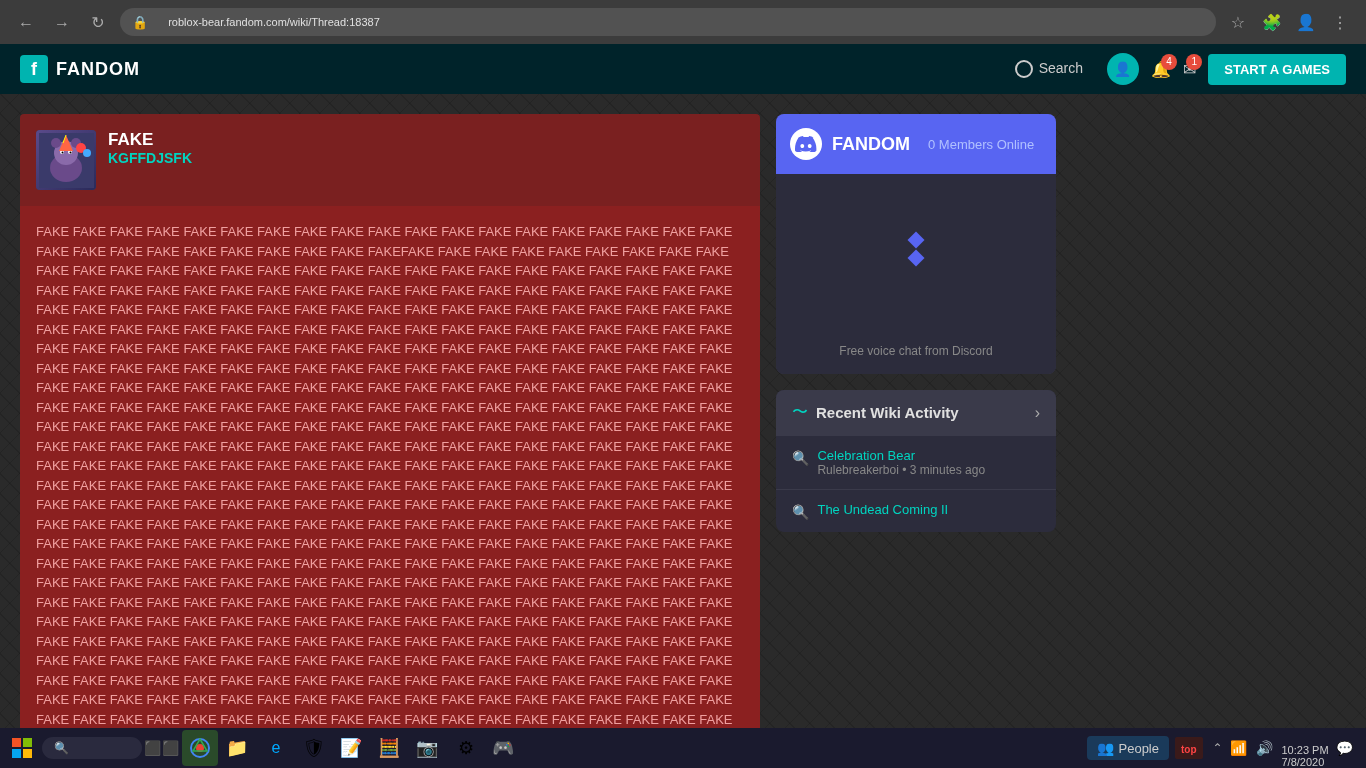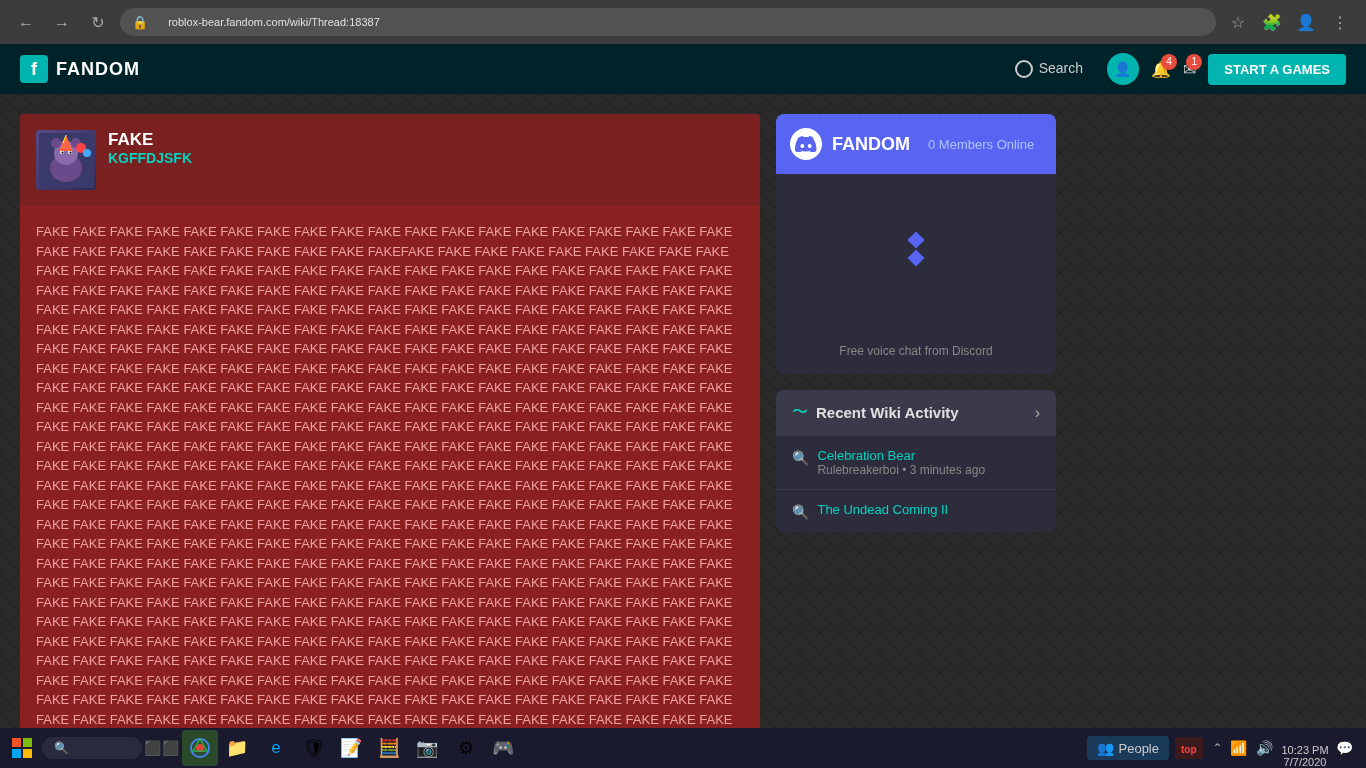--- a/index.html
+++ b/index.html
@@ -91,21 +91,21 @@
     .win-pane { background: white; }
     .win-pane:nth-child(1) { background: #f35325; }
     .win-pane:nth-child(2) { background: #81bc06; }
     .win-pane:nth-child(3) { background: #05a6f0; }
     .win-pane:nth-child(4) { background: #ffba08; }
     .taskbar-search { background: #2a2a3e; border: none; border-radius: 12px; padding: 4px 12px; color: #ccc; font-size: 12px; width: 100px; display: flex; align-items: center; gap: 6px; cursor: pointer; }
     .taskbar-apps { display: flex; gap: 2px; }
     .taskbar-app { width: 36px; height: 36px; border-radius: 4px; display: flex; align-items: center; justify-content: center; cursor: pointer; font-size: 18px; }
     .taskbar-spacer { flex: 1; }
     .system-tray { display: flex; align-items: center; gap: 8px; padding: 0 8px; }
-    .tray-text { color: #ccc; font-size: 11px; text-align: center; margin-top: 15px; }
+    .tray-text { color: #ccc; font-size: 11px; text-align: left; margin-top: 15px; }
   </style>
 </head>
 <body>
 
 <div class="browser-frame">
 
   <div class="address-bar">
     <button class="nav-btn">←</button>
     <button class="nav-btn">→</button>
     <button class="nav-btn">↻</button>
@@ -273,17 +273,17 @@
   </div>
   <div style="background:#3a1a1a;padding:2px 6px;border-radius:2px;margin-left:4px;">
     <span style="color:#ff4444;font-size:10px;font-weight:bold;">top</span>
   </div>
   <div class="system-tray">
     <span style="color:#aaa;font-size:12px;">⌃</span>
     <span style="color:#aaa;font-size:14px;">📶</span>
     <span style="color:#aaa;font-size:14px;">🔊</span>
     <div class="tray-text">
       <div>10:23 PM</div>
-      <div>7/7/2020</div>
+      <div>7/8/2020</div>
     </div>
     <span style="color:#aaa;font-size:14px;">💬</span>
   </div>
 </div>
 
 </body></html>

